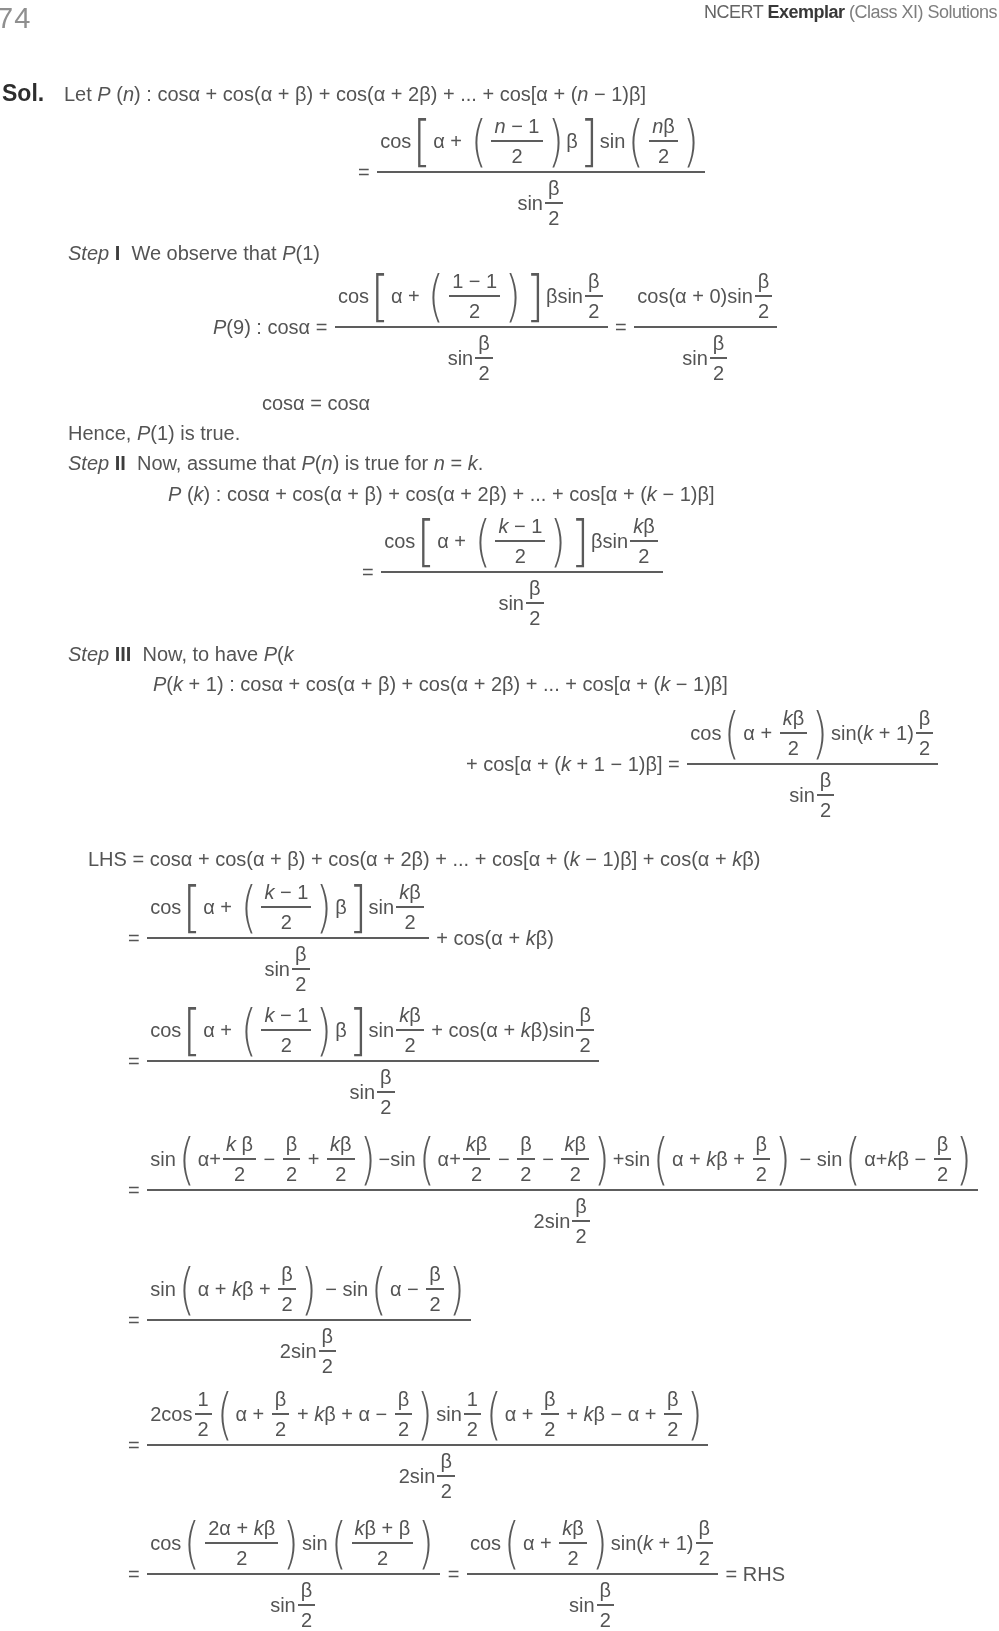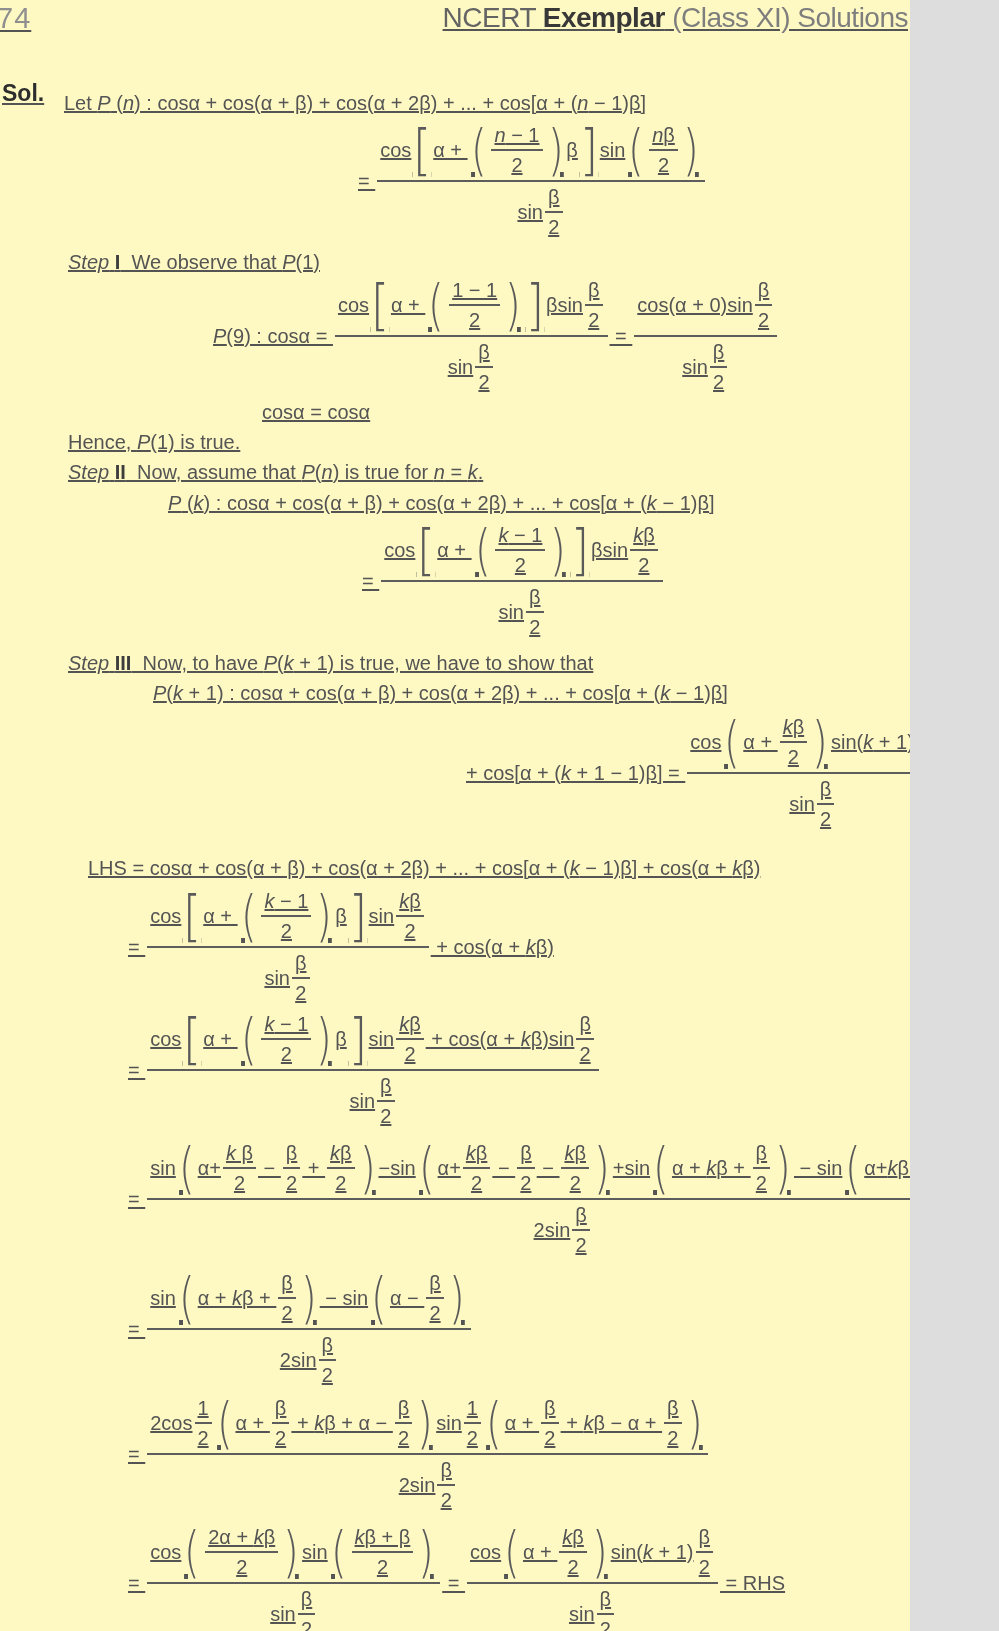--- a/index.html
+++ b/index.html
@@ -1,25 +1,25 @@
 <!DOCTYPE html>
 <html><head>
 <meta charset="utf-8">
 <style>
   *{box-sizing:border-box;}
   html,body{margin:0;padding:0;background:#ddd;}
-  .page{width:910px;height:1631px;background:#fef9c3;color:#545454;
+  .page{width:999px;height:1631px;background:#ffffff;color:#545454;
         font-family:"Liberation Sans","DejaVu Sans",sans-serif;font-size:20px;
-        overflow:hidden;position:relative;text-decoration:underline;}
+        overflow:hidden;position:relative;}
   .hdr{display:flex;justify-content:space-between;align-items:flex-start;padding:2px 2px 0 0;}
   .pgnum{font-size:29px;color:#8f8f8f;letter-spacing:1px;margin-left:-3px;}
-  .brand{font-size:28px;color:#646464;white-space:pre;letter-spacing:-0.5px;}
+  .brand{font-size:18px;color:#646464;white-space:pre;letter-spacing:-0.5px;}
   .brand .bbold{color:#383838;font-weight:bold;}
   .brand .bsuffix{color:#7e7e7e;}
-  .solrow{display:flex;align-items:flex-start;margin-top:46px;}
+  .solrow{display:flex;align-items:center;margin-top:46px;}
   .sollabel{font-weight:bold;color:#2d2d2d;font-size:23px;width:64px;flex:none;padding-left:2px;line-height:1.05;}
   .mline{display:flex;align-items:center;line-height:1.2;}
   .mrow{display:inline-flex;align-items:center;}
   .mt{white-space:pre;}
   .it{font-style:italic;}
   .bd{font-weight:bold;color:#3d3d3d;}
   .frac{display:inline-flex;flex-direction:column;align-items:center;vertical-align:middle;margin:0 2px;}
   .num,.den{display:inline-flex;align-items:center;justify-content:center;padding:1px 3px;}
   .fbar{align-self:stretch;height:0;border-top:2px solid #5d5d5d;margin:1px 0;}
   .fence{display:inline-flex;align-items:center;}
@@ -32,21 +32,21 @@
 
 <div class="page">
 
   <div class="hdr">
     <span class="pgnum">74</span>
     <span class="brand"><span>NCERT </span><span class="bbold">Exemplar</span><span class="bsuffix"> (Class XI) Solutions</span></span>
   </div>
 
   <div class="solrow">
     <span class="sollabel">Sol.</span>
-    <span class="mline" style="margin-top:10px">
+    <span class="mline" style="margin-top:1px">
         <span class="mrow">
           <span class="mt">Let </span>
           <span class="it"><span class="mt">P</span></span>
           <span class="mt"> (</span>
           <span class="it"><span class="mt">n</span></span>
           <span class="mt">) : cosα + cos(α + β) + cos(α + 2β) + ... + cos[α + (</span>
           <span class="it"><span class="mt">n</span></span>
           <span class="mt"> − 1)β]</span>
         </span>
       </span>
@@ -345,21 +345,20 @@
     </div>
   <div class="mline" style="margin:10px 0 0 68px">
       <span class="mrow">
         <span class="it"><span class="mt">Step</span></span>
         <span class="mt"> </span>
         <span class="bd"><span class="mt">III</span></span>
         <span class="mt">  Now, to have </span>
         <span class="it"><span class="mt">P</span></span>
         <span class="mt">(</span>
         <span class="it"><span class="mt">k</span></span>
-        <span class="mt"> + 1) is true, we have to show that</span>
       </span>
     </div>
   <div class="mline" style="margin:6px 0 0 153px">
       <span class="mrow">
         <span class="it"><span class="mt">P</span></span>
         <span class="mt">(</span>
         <span class="it"><span class="mt">k</span></span>
         <span class="mt"> + 1) : cosα + cos(α + β) + cos(α + 2β) + ... + cos[α + (</span>
         <span class="it"><span class="mt">k</span></span>
         <span class="mt"> − 1)β]</span>

